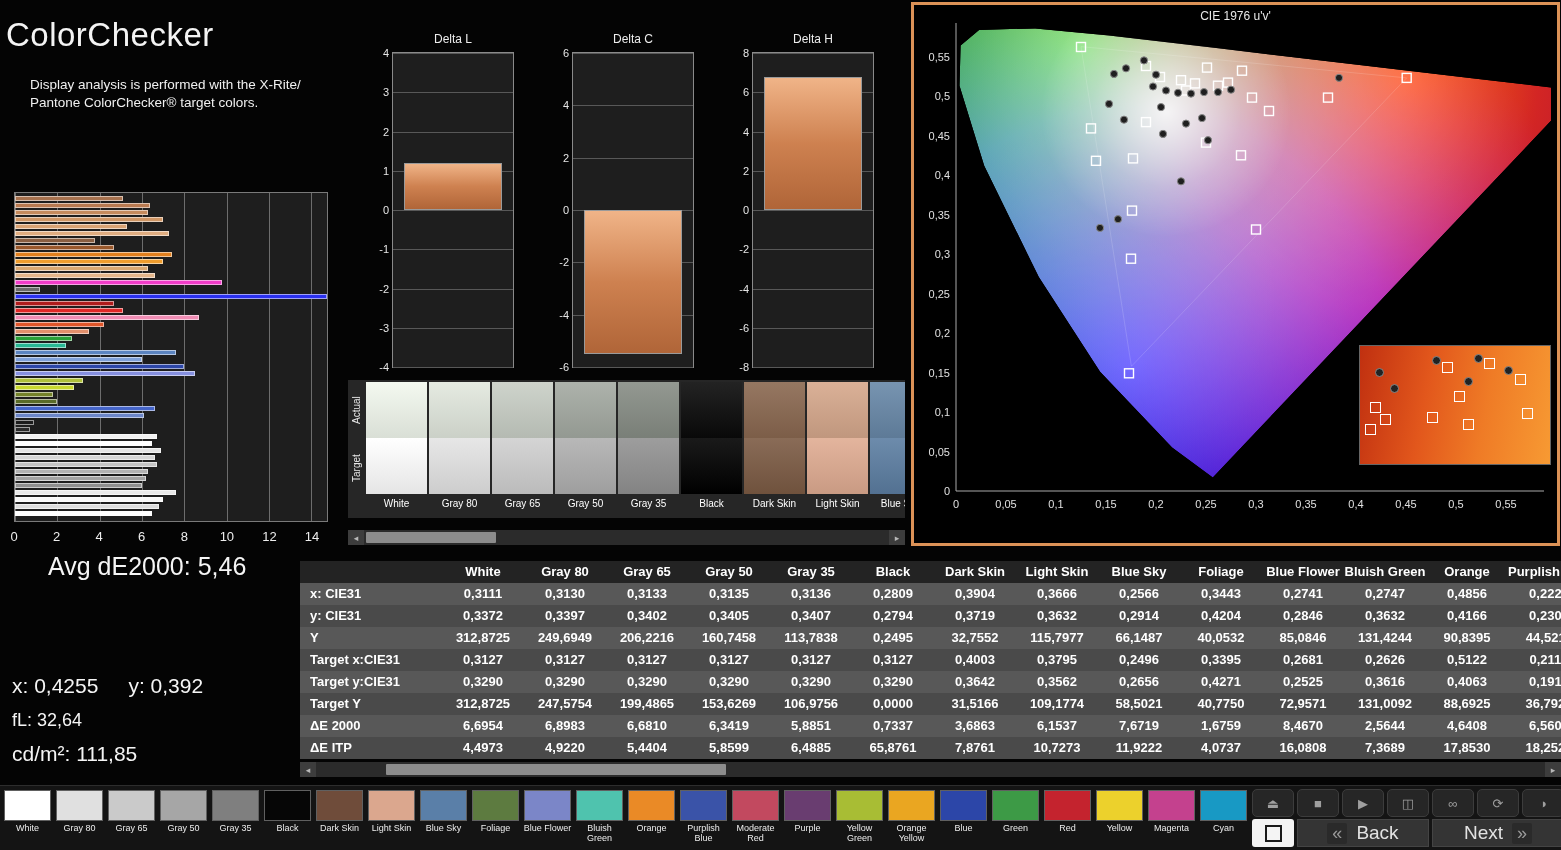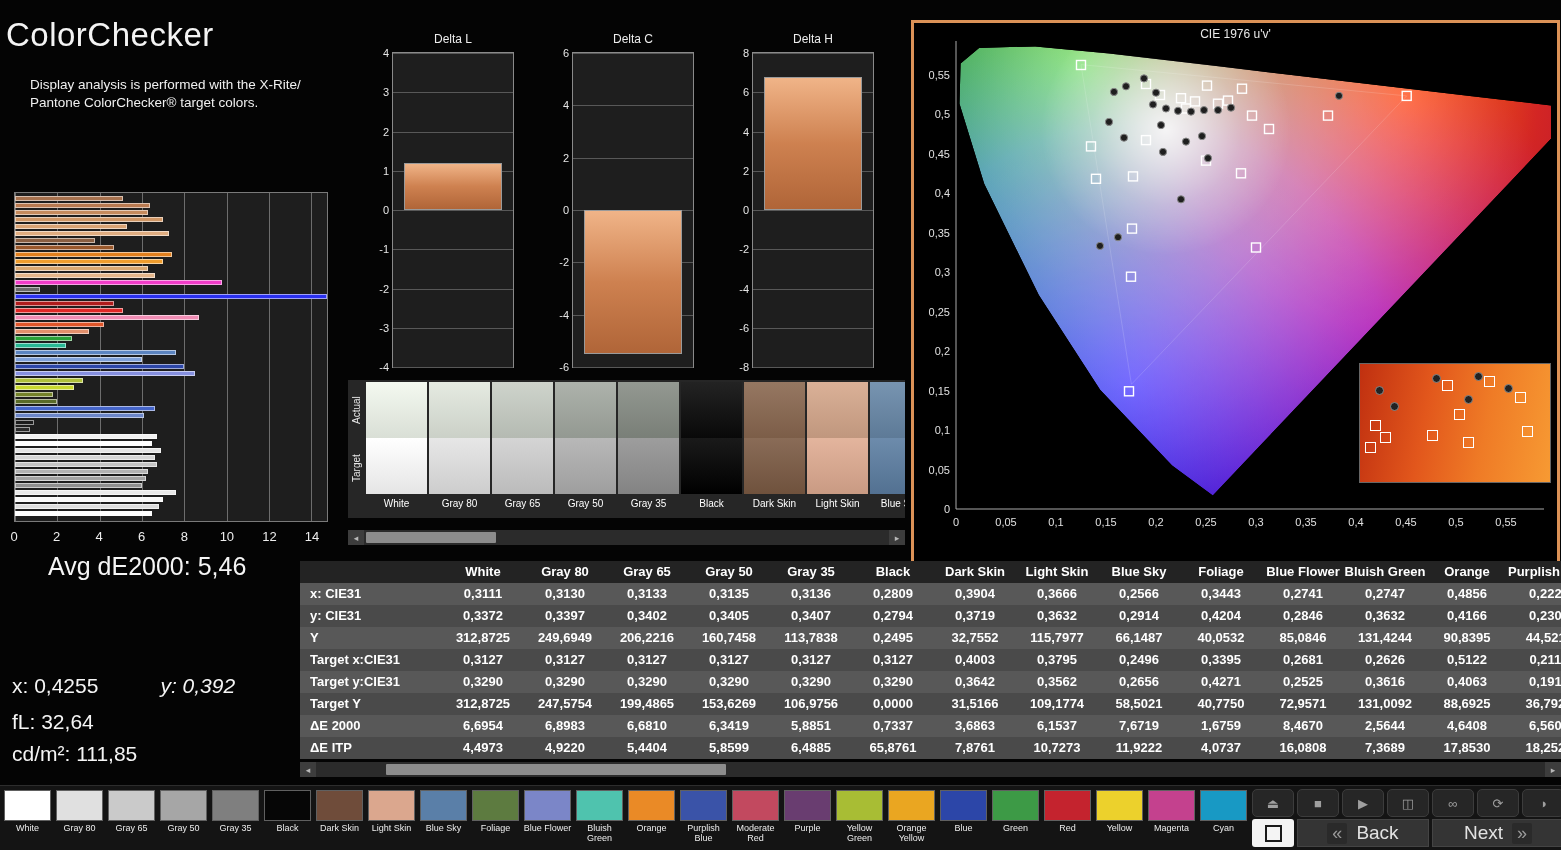--- a/index.html
+++ b/index.html
@@ -24,22 +24,22 @@
   .bar{height:5px;border:1px solid rgba(255,255,255,.55);box-sizing:border-box;flex:0 0 auto;}
   .dechart-xlabels{position:absolute;left:4px;right:10px;bottom:0;height:20px;}
   .xlab{position:absolute;transform:translateX(-50%);font-size:13px;color:#eee;top:3px;}
 
   
   .stat{position:absolute;color:#f5f5f5;}
   .stat-avg{left:48px;top:552px;font-size:25px;}
   .stat-max{left:34px;top:590px;font-size:25px;}
   .stat-current{left:10px;top:634px;font-size:25px;}
   .stat-xy{left:12px;top:674px;font-size:21px;}
-  .stat-xy .yv{margin-left:62px;font-style:italic;}
-  .stat-fl{left:12px;top:710px;font-size:21px;}
+  .stat-xy .yv{margin-left:30px;}
+  .stat-fl{left:12px;top:710px;font-size:18px;}
   .stat-cd{left:12px;top:742px;font-size:21px;}
 
   
   .mini{position:absolute;top:32px;width:152px;height:342px;}
   .mini-title{position:absolute;left:26px;right:4px;top:0;text-align:center;font-size:12px;color:#eee;}
   .mini-plot{position:absolute;left:26px;right:4px;top:20px;bottom:6px;background:#1e1e1e;border:1px solid #8a8a8a;}
   .hgrid{position:absolute;left:0;right:0;height:1px;background:#585858;}
   .ylab{position:absolute;left:-26px;width:22px;text-align:right;font-size:11px;color:#e6e6e6;margin-top:-6px;}
   .mini-bar{position:absolute;left:9%;width:82%;background:linear-gradient(#f0b488,#ce8150,#b06538);border:1px solid #9a9a9a;box-sizing:border-box;}
 
@@ -54,21 +54,21 @@
   .sw-a,.sw-t{height:56px;background-image:linear-gradient(rgba(255,255,255,.10),rgba(0,0,0,.10));}
   .sw-label{height:18px;font-size:10px;text-align:center;padding-top:4px;color:#fff;white-space:nowrap;overflow:hidden;}
 
   
   .hscroll{position:absolute;height:15px;display:flex;background:#2b2b2b;}
   .hs-arrow{width:16px;height:15px;background:#3d3d3d;color:#b8b8b8;font-size:9px;display:flex;align-items:center;justify-content:center;flex:0 0 16px;}
   .hs-track{position:relative;flex:1;}
   .hs-thumb{position:absolute;top:2px;height:11px;background:#8c8c8c;border-radius:1px;}
 
   
-  .cie{position:absolute;left:911px;top:20px;width:643px;height:538px;border:3px solid #dc9257;background:#000;box-sizing:content-box;}
+  .cie{position:absolute;left:911px;top:2px;width:643px;height:538px;border:3px solid #dc9257;background:#000;box-sizing:content-box;}
   .cie-title{position:absolute;left:0;right:0;top:4px;text-align:center;font-size:12px;color:#e8e8e8;}
   .cie svg{position:absolute;left:0;top:0;}
   .inset{position:absolute;right:6px;top:340px;width:190px;height:118px;border:1px solid #666;
          background:linear-gradient(100deg,#c03010,#e2571c 35%,#ef7b26 65%,#f79a33);}
   .inset .isq{position:absolute;width:9px;height:9px;border:1.5px solid #fff;margin:-5px;}
   .inset .icir{position:absolute;width:7px;height:7px;border-radius:50%;background:#222;border:1px solid #888;margin:-4px;}
   .inset-caption{position:absolute;right:6px;top:470px;width:240px;height:30px;background:#1f1f1f;border:1px solid #3d3d3d;
          color:#fff;font-size:15px;line-height:30px;text-align:center;box-sizing:border-box;}
 
   

